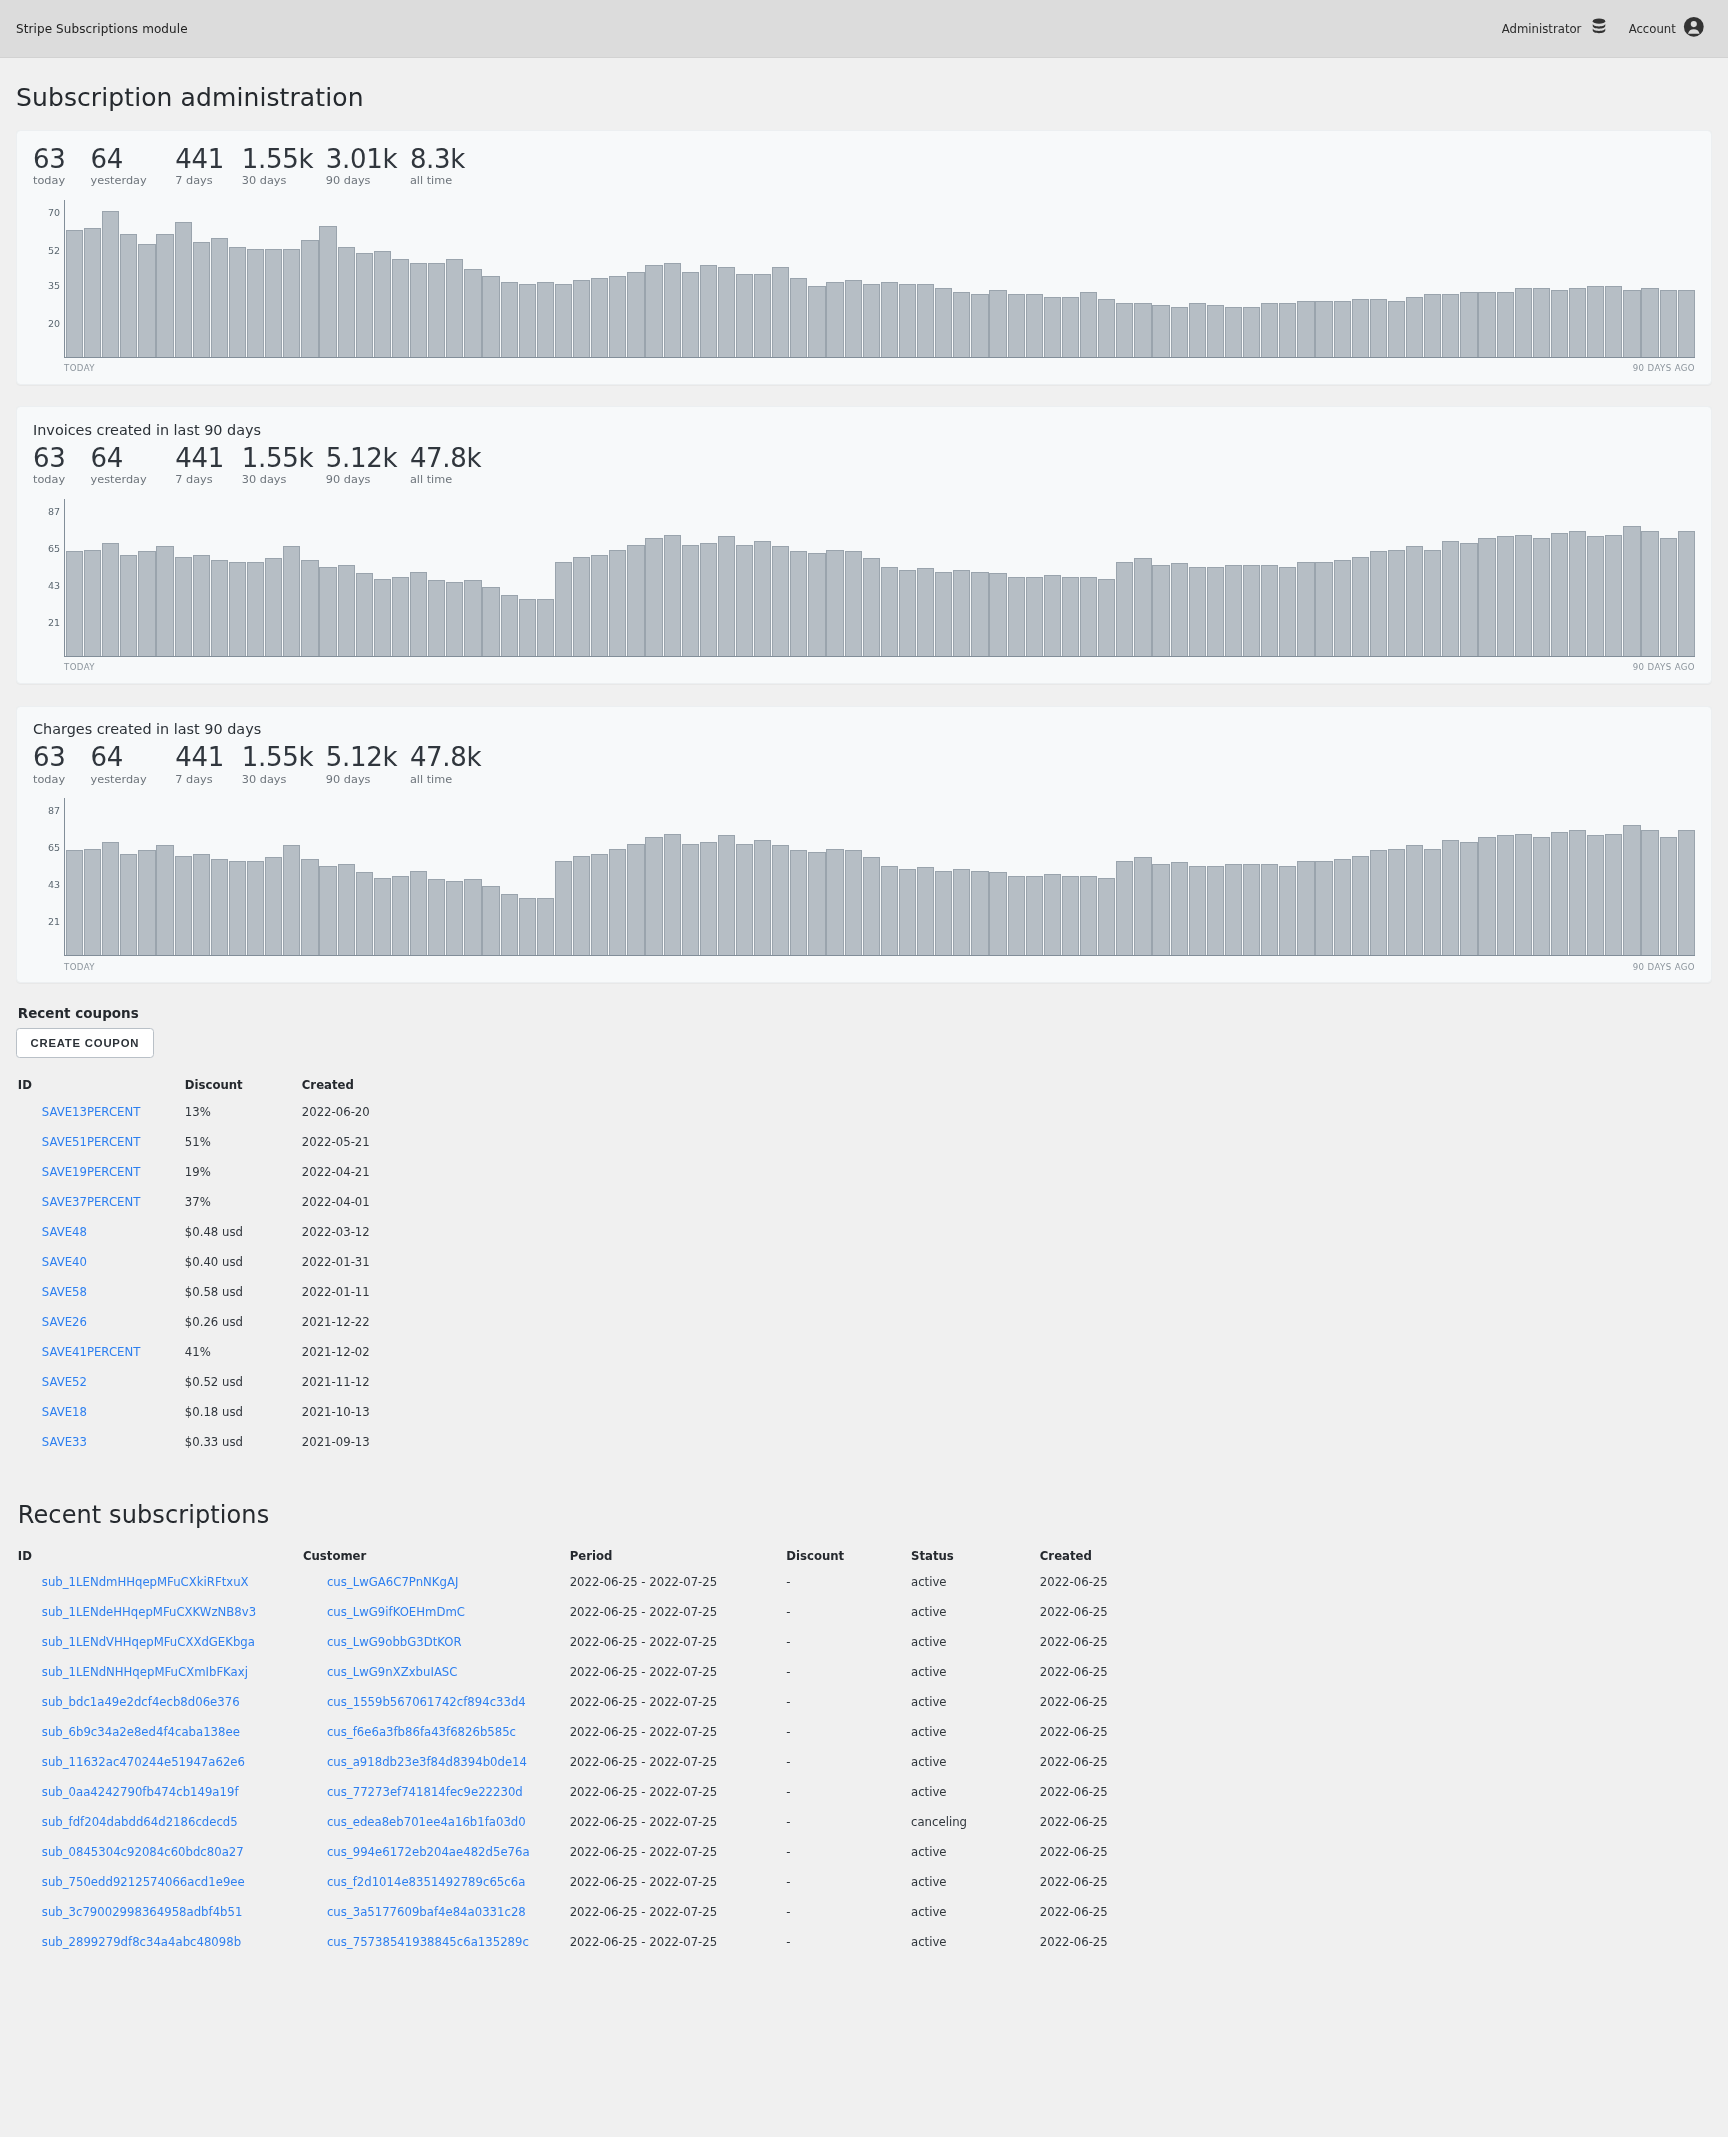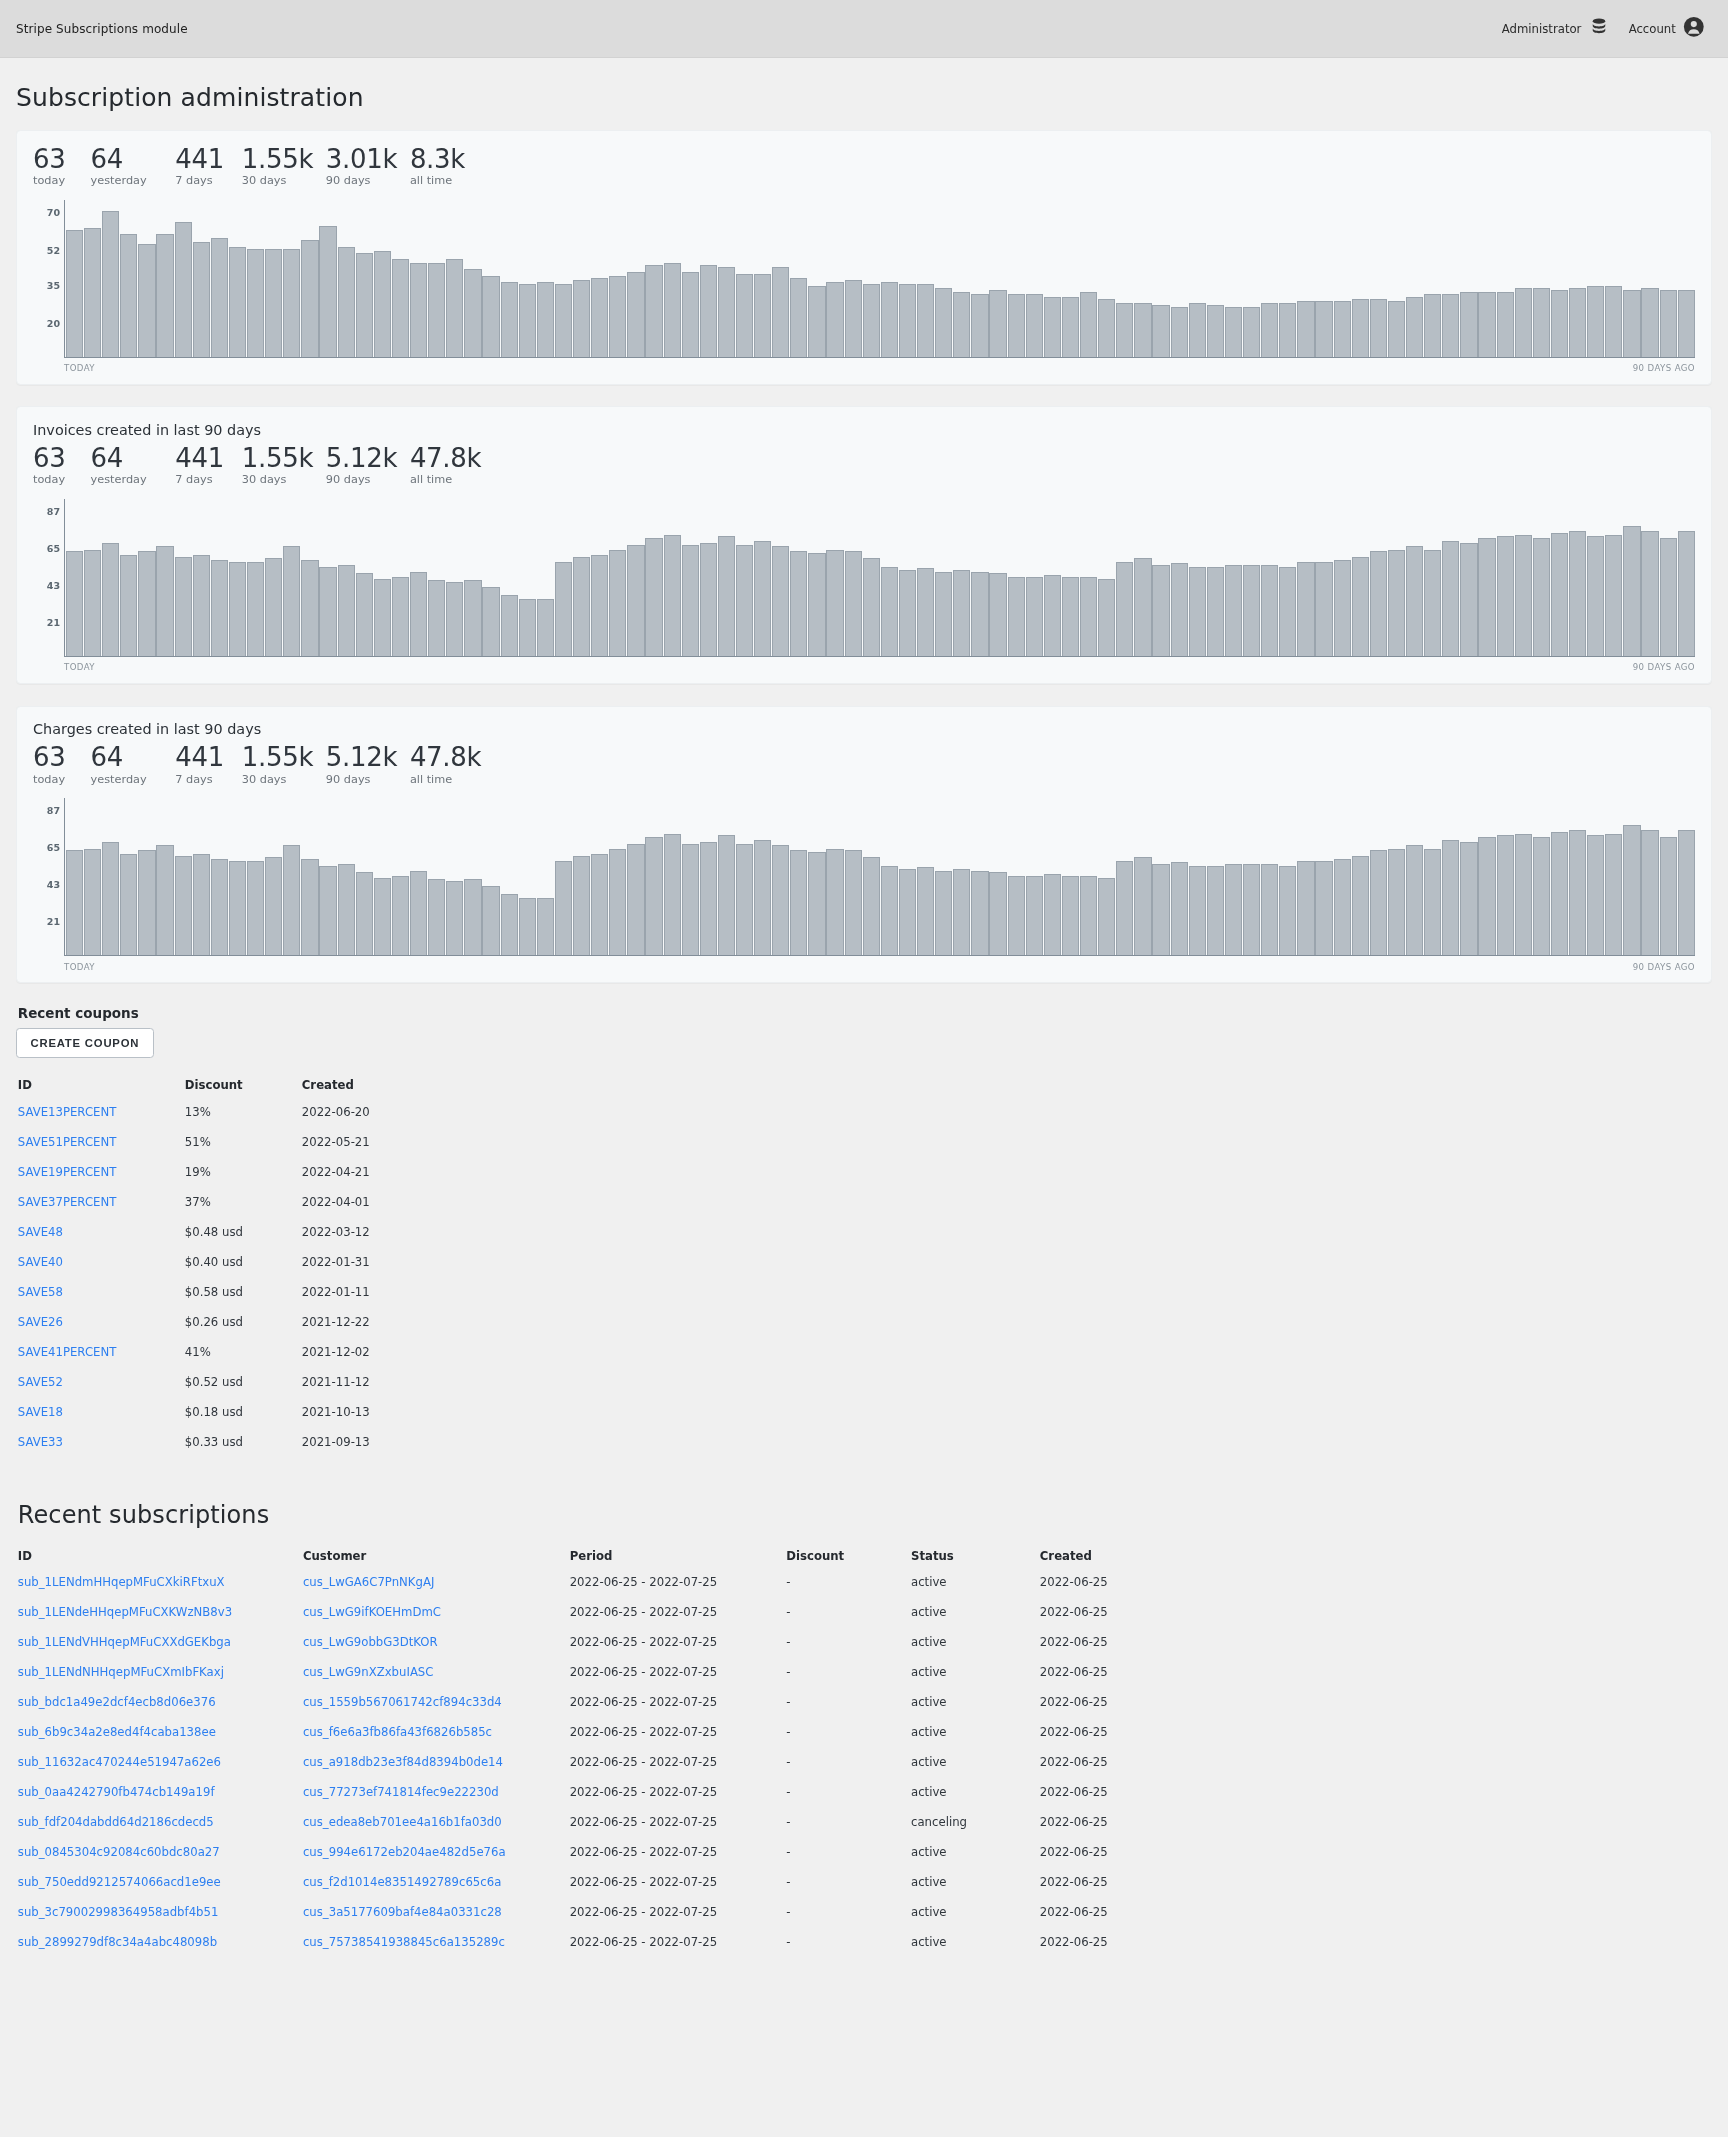--- a/index.html
+++ b/index.html
@@ -110,21 +110,21 @@
   .ylabels {
     position: absolute;
     left: 0; top: 0;
     width: 27px;
     height: 158px;
   }
   .ylabel {
     position: absolute;
     right: 0;
     font-size: 9.5px;
-    font-weight: bold;
+    font-weight: normal;
     color: #5b6770;
     transform: translateY(-50%);
     white-space: nowrap;
   }
   .xaxis {
     display: flex;
     justify-content: space-between;
     margin-left: 31px;
     margin-top: 5.4px;
     font-size: 8.6px;
@@ -166,20 +166,21 @@
   }
   table.grid td {
     padding: 0 0 16px 0;
     color: #30363d;
     vertical-align: top;
     white-space: nowrap;
   }
   table.grid a {
     color: #2d7ff0;
     text-decoration: none;
+    margin-left: 24px;
   }
 
   .coupons-table { width: 504px; table-layout: fixed; margin-left: 1.8px; }
   .coupons-table .c-id  { width: 167px; }
   .coupons-table .c-dis { width: 117px; }
 
   .subs-title {
     font-size: 24px;
     font-weight: 400;
     color: #25292e;

